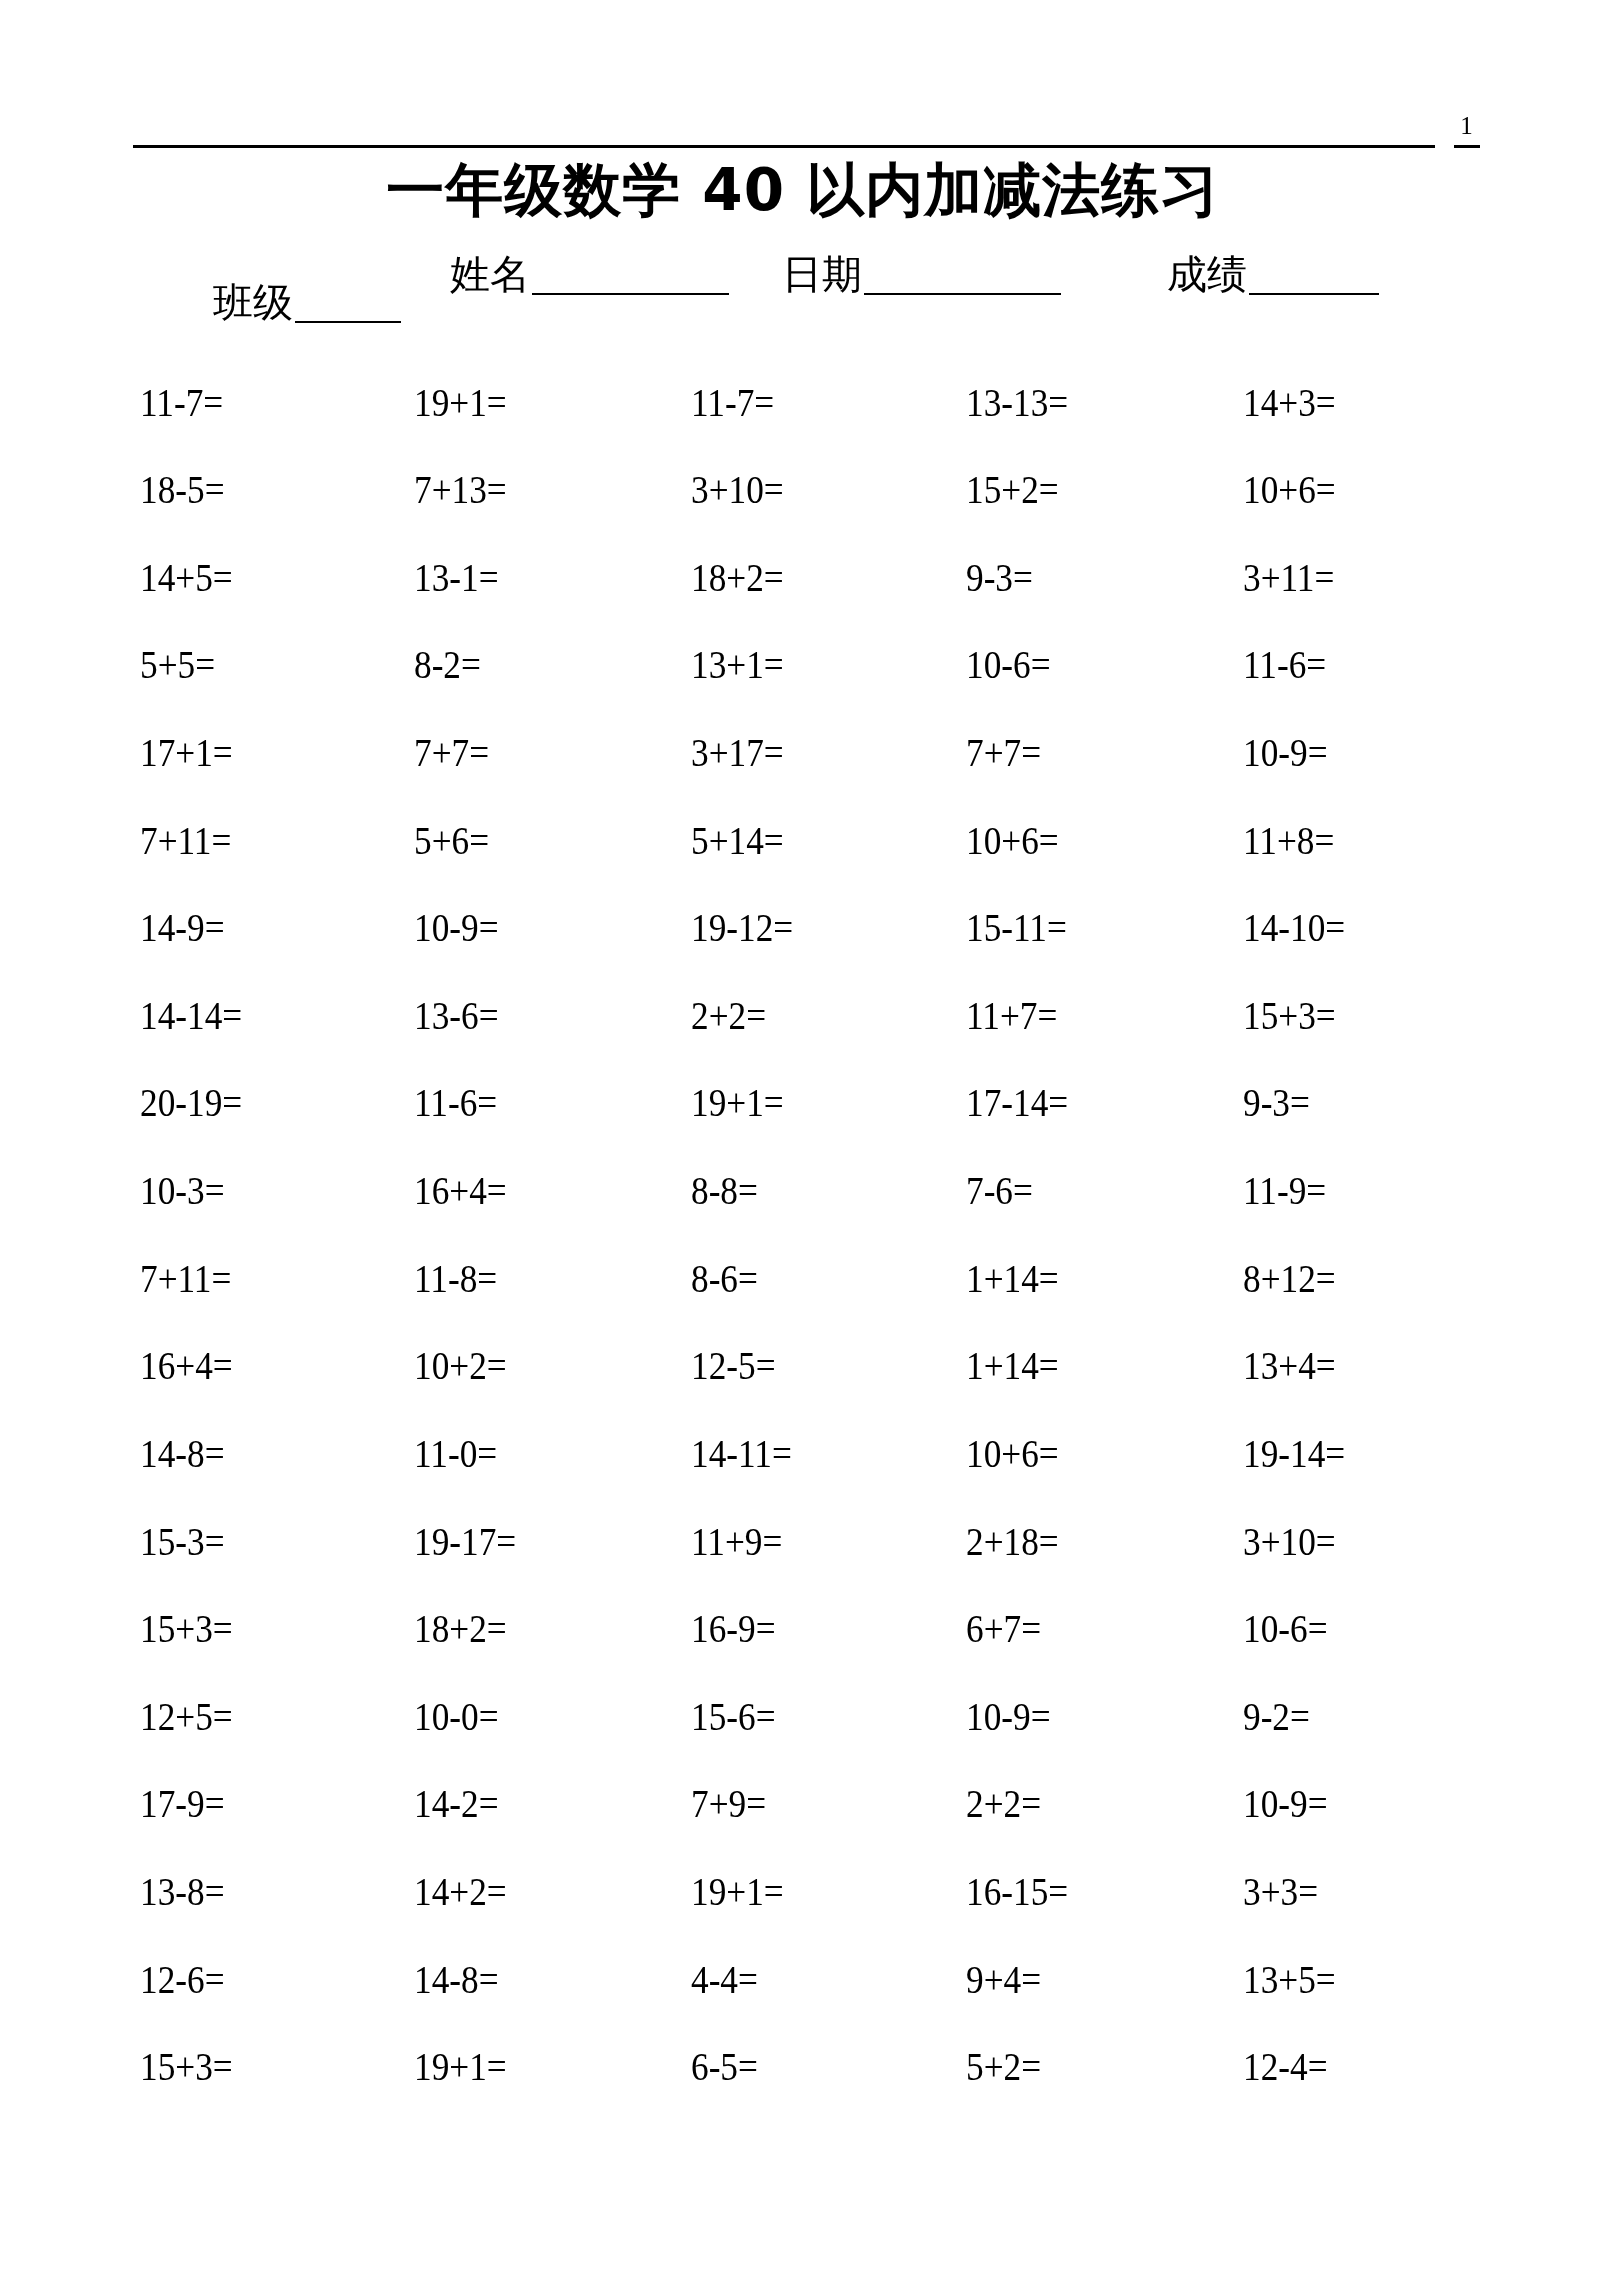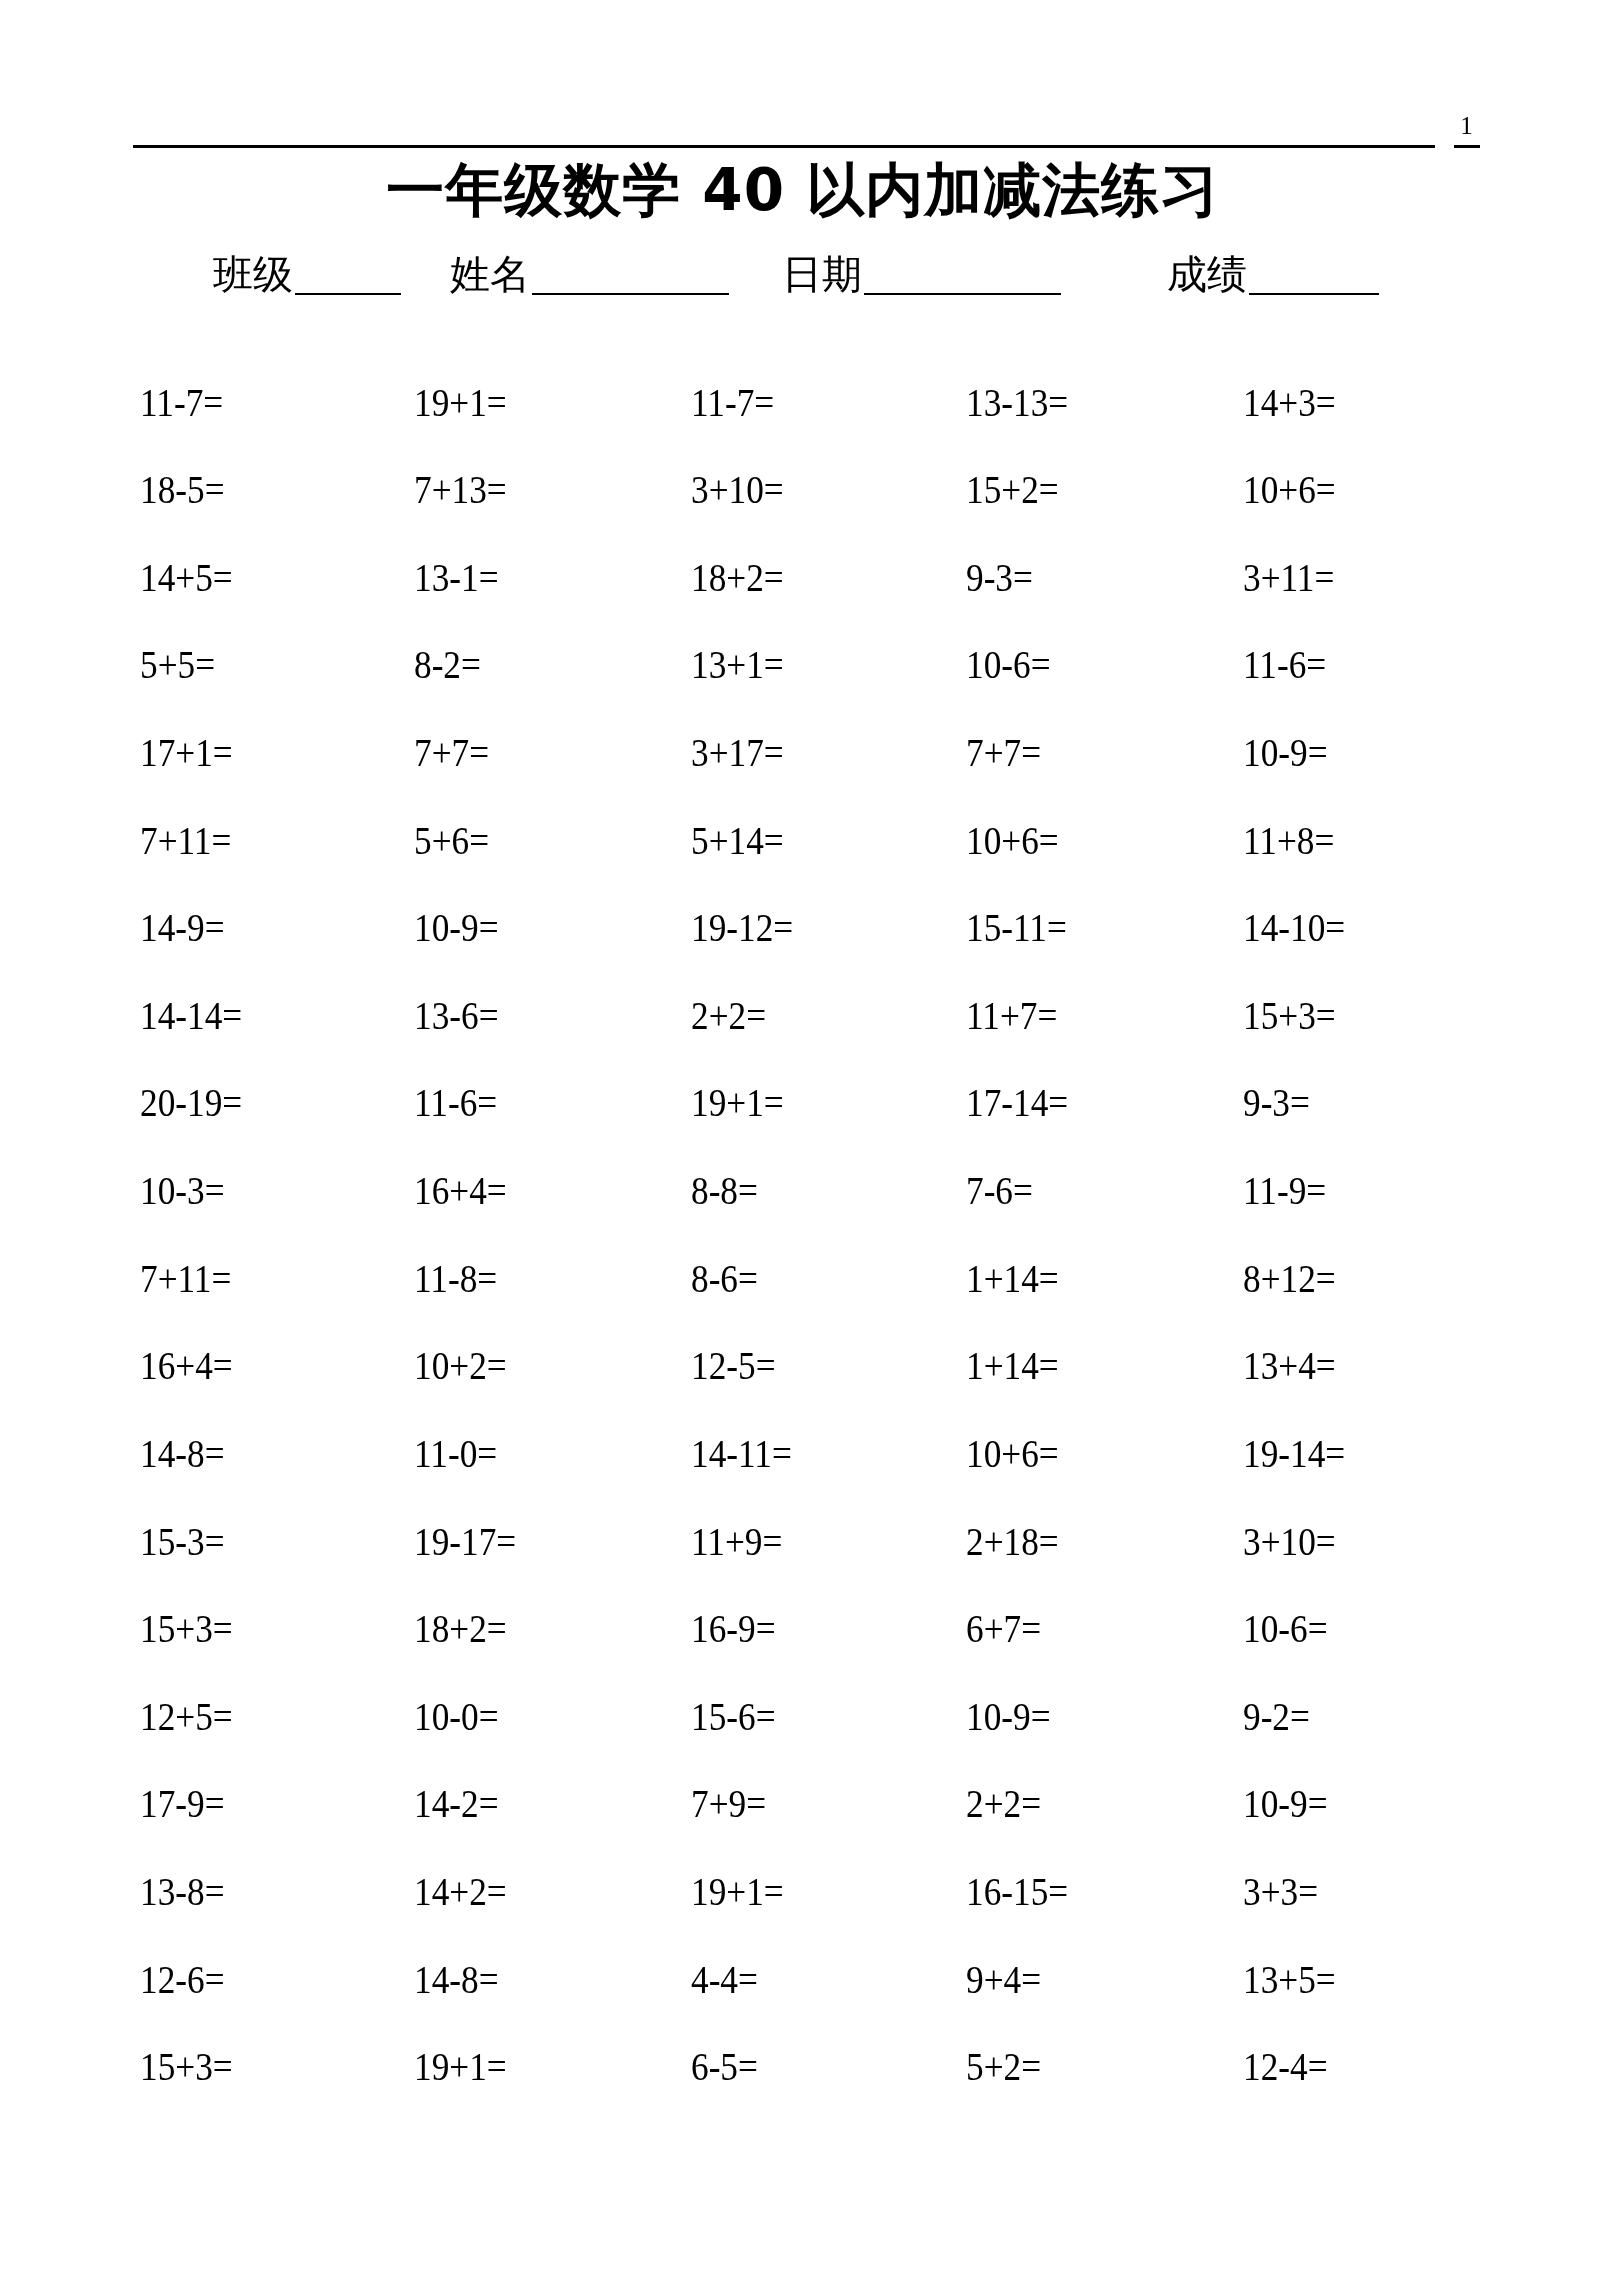--- a/index.html
+++ b/index.html
@@ -90,21 +90,21 @@
   </style>
 </head>
 <body>
 
 <div class="header-rule"></div>
 <div class="page-number">1</div>
 <div class="page-number-rule"></div>
 
 <h1 class="title" style="margin:0;">一年级数学 40 以内加减法练习</h1>
 
-<div class="info-field" style="left:213px;">
+<div class="info-field" style="left:213px;margin-top:28px;">
   <span class="info-label">班级</span>
   <span class="info-blank" style="width:106px;"></span>
 </div>
 <div class="info-field" style="left:450px;">
   <span class="info-label">姓名</span>
   <span class="info-blank" style="width:197px;"></span>
 </div>
 <div class="info-field" style="left:782px;">
   <span class="info-label">日期</span>
   <span class="info-blank" style="width:197px;"></span>

